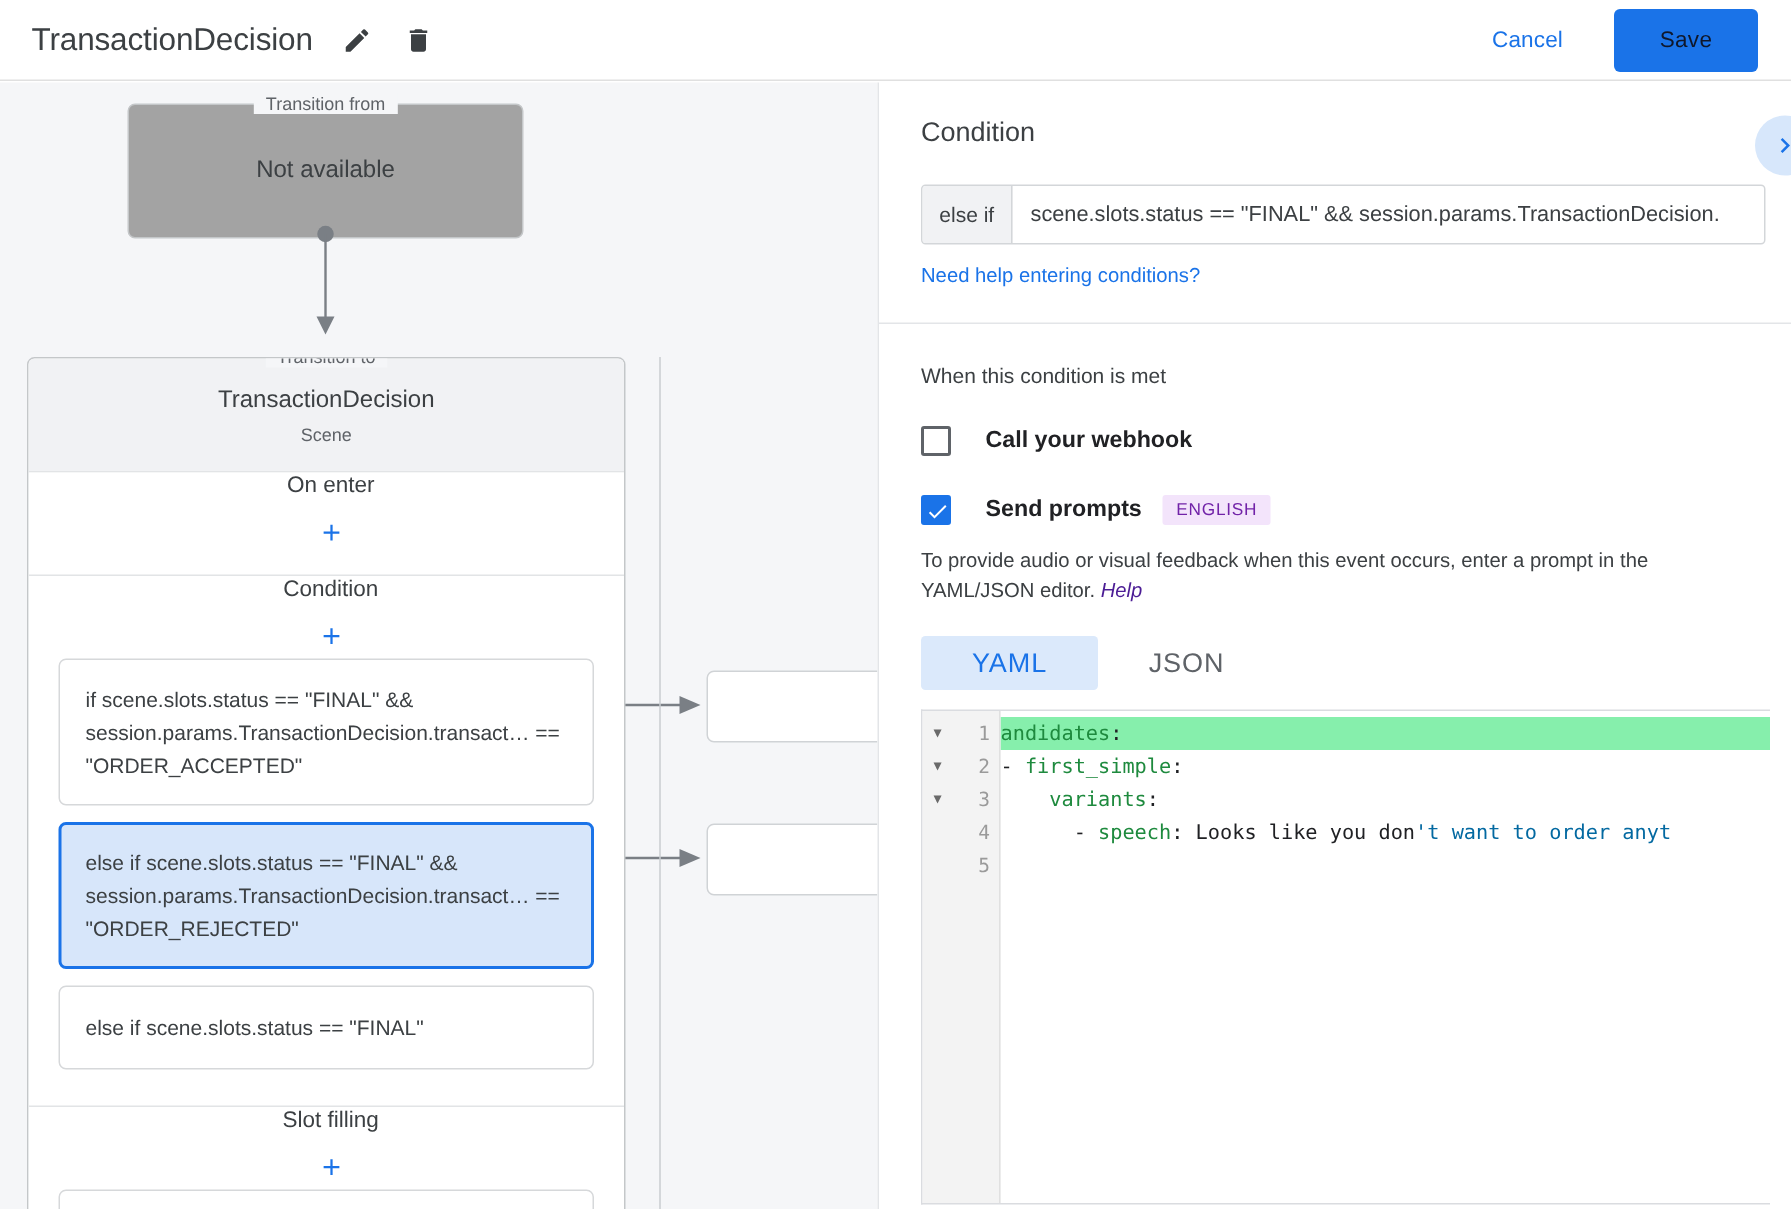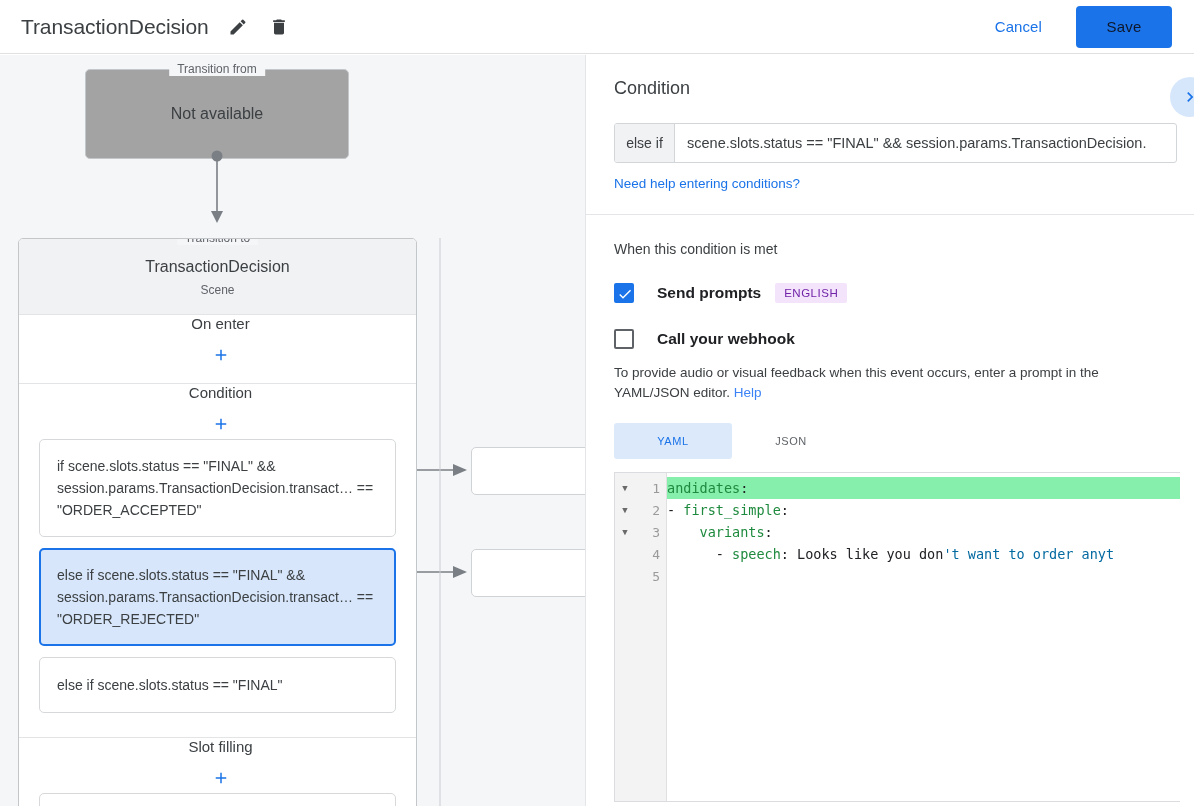--- a/index.html
+++ b/index.html
@@ -274,28 +274,28 @@
     padding: 4px 9px;
     border-radius: 2px;
   }
   .met-desc {
     margin-top: 14px;
     font-size: 13.5px;
     line-height: 20px;
     color: #3c4043;
     width: 560px;
   }
-  .met-desc a { color: #3b82f6; text-decoration: none; cursor: pointer; }
+  .met-desc a { color: #4c1d95; text-decoration: none; cursor: pointer; font-style: italic; }
 
   
   .tabs { display: flex; margin-top: 20px; }
   .tab {
     width: 118px; height: 36px;
     display: flex; align-items: center; justify-content: center;
-    font-size: 11px; letter-spacing: 0.6px;
+    font-size: 18px; letter-spacing: 0.6px;
     color: #5f6368;
     cursor: pointer;
     border-radius: 3px;
   }
   .tab.active { background: #dbe9fb; color: #1a73e8; }
 
   
   .editor {
     margin-top: 13px;
     border: 1px solid #dadce0;
@@ -460,32 +460,32 @@
         <input class="cond-input" type="text" value="scene.slots.status == &quot;FINAL&quot; &amp;&amp; session.params.TransactionDecision." style="">
       </div>
 
       <a class="help-link">Need help entering conditions?</a>
     </div>
 
     <div class="met-panel">
       <div class="met-title">When this condition is met</div>
 
       <div class="chk-row">
+        <div class="chk"></div>
+        <div class="chk-label">Call your webhook</div>
+      </div>
+
+      <div class="chk-row">
         <div class="chk checked">
           <svg width="16" height="16" viewBox="0 0 24 24" style="position:absolute;left:1px;top:1px">
             <path fill="#ffffff" d="M9 16.17L4.83 12l-1.42 1.41L9 19 21 7l-1.41-1.41z"></path>
           </svg>
         </div>
         <div class="chk-label">Send prompts</div>
         <div class="lang-badge">ENGLISH</div>
-      </div>
-
-      <div class="chk-row">
-        <div class="chk"></div>
-        <div class="chk-label">Call your webhook</div>
       </div>
 
       <div class="met-desc">
         <span>To provide audio or visual feedback when this event occurs, enter a prompt in the YAML/JSON editor.</span>
         <a>Help</a>
       </div>
 
       <div class="tabs">
         <div class="tab active">YAML</div>
         <div class="tab">JSON</div>

